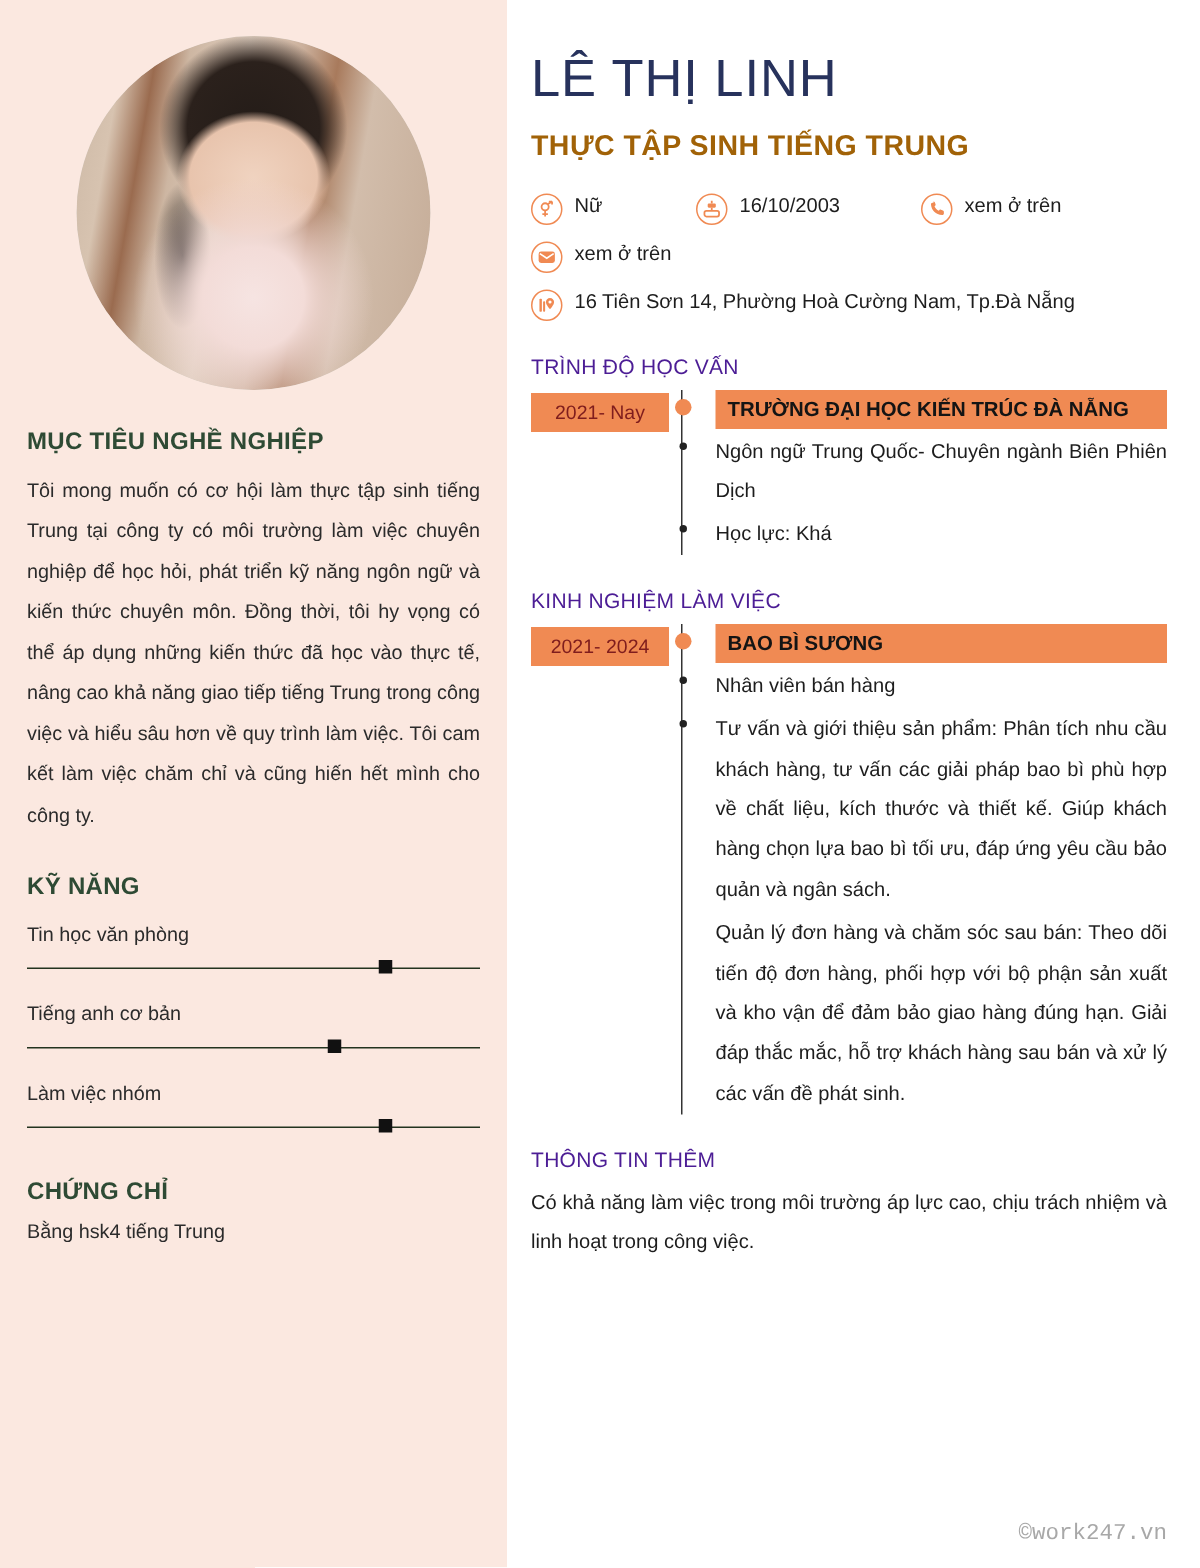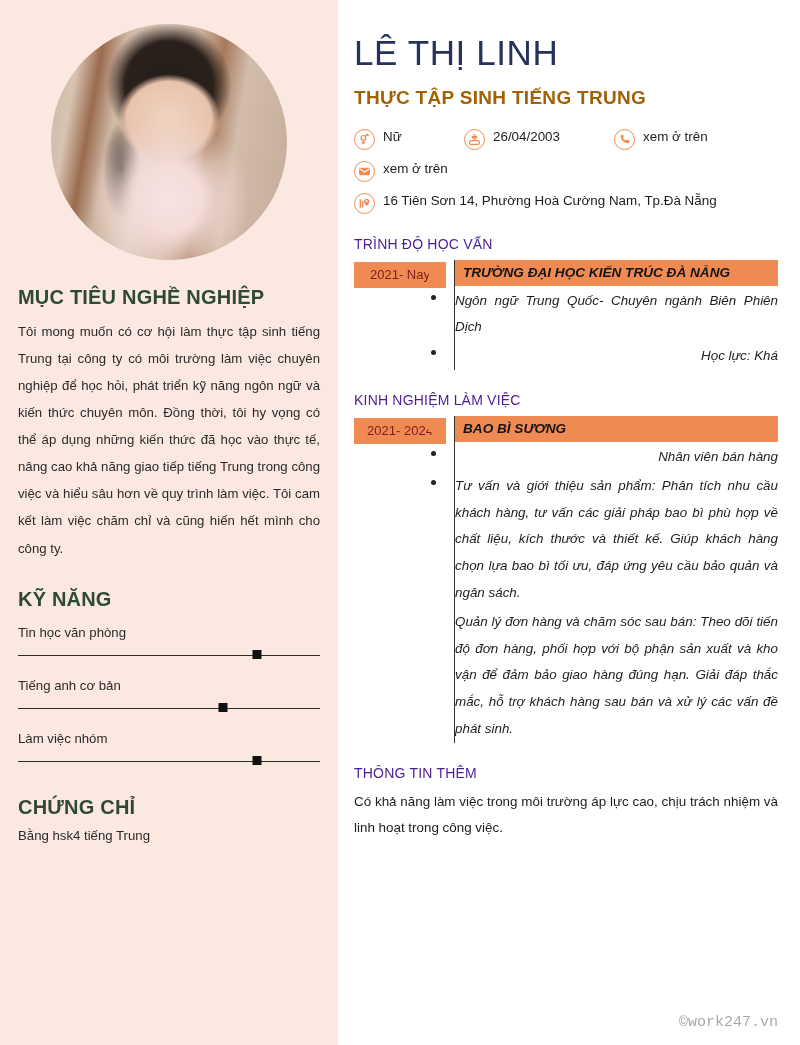--- a/index.html
+++ b/index.html
@@ -39,21 +39,21 @@
     background:
       radial-gradient(circle at 50% 74%, #f6e4e2 0%, #f3dcd8 16%, rgba(243,220,216,0) 38%),
       radial-gradient(ellipse 30% 26% at 50% 40%, #f0d3c0 0%, #e8c4ad 60%, rgba(232,196,173,0) 72%),
       radial-gradient(ellipse 34% 34% at 50% 26%, #241c18 0%, #2b211c 55%, rgba(43,33,28,0) 78%),
       radial-gradient(ellipse 10% 26% at 30% 62%, #1d1713 0%, rgba(29,23,19,0) 80%),
       linear-gradient(100deg, #cbb7a4 0%, #d7c3b0 12%, #9a6b4f 20%, #cdb6a2 28%,
                       #e0cfc0 42%, #cbb09c 55%, #a87a5c 64%, #d2bdab 74%, #c4ab96 100%);
   }
   .sb-section { margin-top: 26px; }
   .sb-h {
-    font-size: 20px;
+    font-size: 16px;
     font-weight: bold;
     color: #2e4a34;
     letter-spacing: .2px;
     margin-bottom: 9px;
   }
   .sb-p {
     font-size: 13.2px;
     color: #2b2b2b;
     line-height: 2.05;
     text-align: justify;
@@ -149,22 +149,22 @@
     color: #7f1d1d;
     font-size: 13px;
     padding: 5px 6px 6px 6px;
     display: inline-block;
     width: 92px;
     text-align: center;
   }
   .tl-right {
     flex: 1 1 auto;
     position: relative;
+    padding-left: 22px;
     border-left: 1.5px solid #333333;
-    font-style: italic;
   }
   .tl-entry { position: relative; }
   .bullet-big, .bullet-sm {
     position: absolute;
     left: -22px;
     border-radius: 50%;
   }
   .bullet-big {
     width: 11px; height: 11px;
     background: #f08a53;
@@ -183,21 +183,20 @@
     font-weight: bold;
     font-size: 13.6px;
     padding: 5px 8px 6px 8px;
     display: block;
   }
   .entry-line {
     font-size: 13.4px;
     color: #1d1d1d;
     line-height: 2.0;
     padding-top: 2px;
-    text-align: right;
   }
   .entry-para {
     font-size: 13.4px;
     color: #1d1d1d;
     line-height: 2.0;
     text-align: justify;
     padding-top: 2px;
   }
   .extra-p {
     font-size: 13.4px;
@@ -288,21 +287,21 @@
         </div>
         <div class="contact-item gap-b">
           <span class="cicon">
             <svg width="13" height="13" viewBox="0 0 24 24" fill="none" stroke="#f08a53" stroke-width="2.2">
               <line x1="12" y1="1.5" x2="12" y2="5"></line>
               <rect x="7" y="5" width="10" height="5" rx="1.4" fill="#f08a53" stroke="none"></rect>
               <line x1="12" y1="10" x2="12" y2="14"></line>
               <rect x="3" y="14" width="18" height="7" rx="2.4"></rect>
             </svg>
           </span>
-          <span>26/04/2003</span>
+          <span>16/10/2003</span>
         </div>
         <div class="contact-item">
           <span class="cicon">
             <svg width="12" height="12" viewBox="0 0 24 24" fill="#f08a53">
               <path d="M6.6 2.5c.9 0 1.5.5 1.8 1.3l1 2.6c.3.8.1 1.5-.5 2L8 9.3c1.2 2.5 3.2 4.5 5.7 5.7l.9-.9c.5-.6 1.2-.8 2-.5l2.6 1c.8.3 1.3.9 1.3 1.8v2.3c0 1.2-1 2.2-2.2 2C9.5 20 3.9 14.4 3.3 6.6 3.1 5.4 4.1 4.4 5.3 4.4h1.3z"></path>
             </svg>
           </span>
           <span>xem ở trên</span>
         </div>
       </div>

